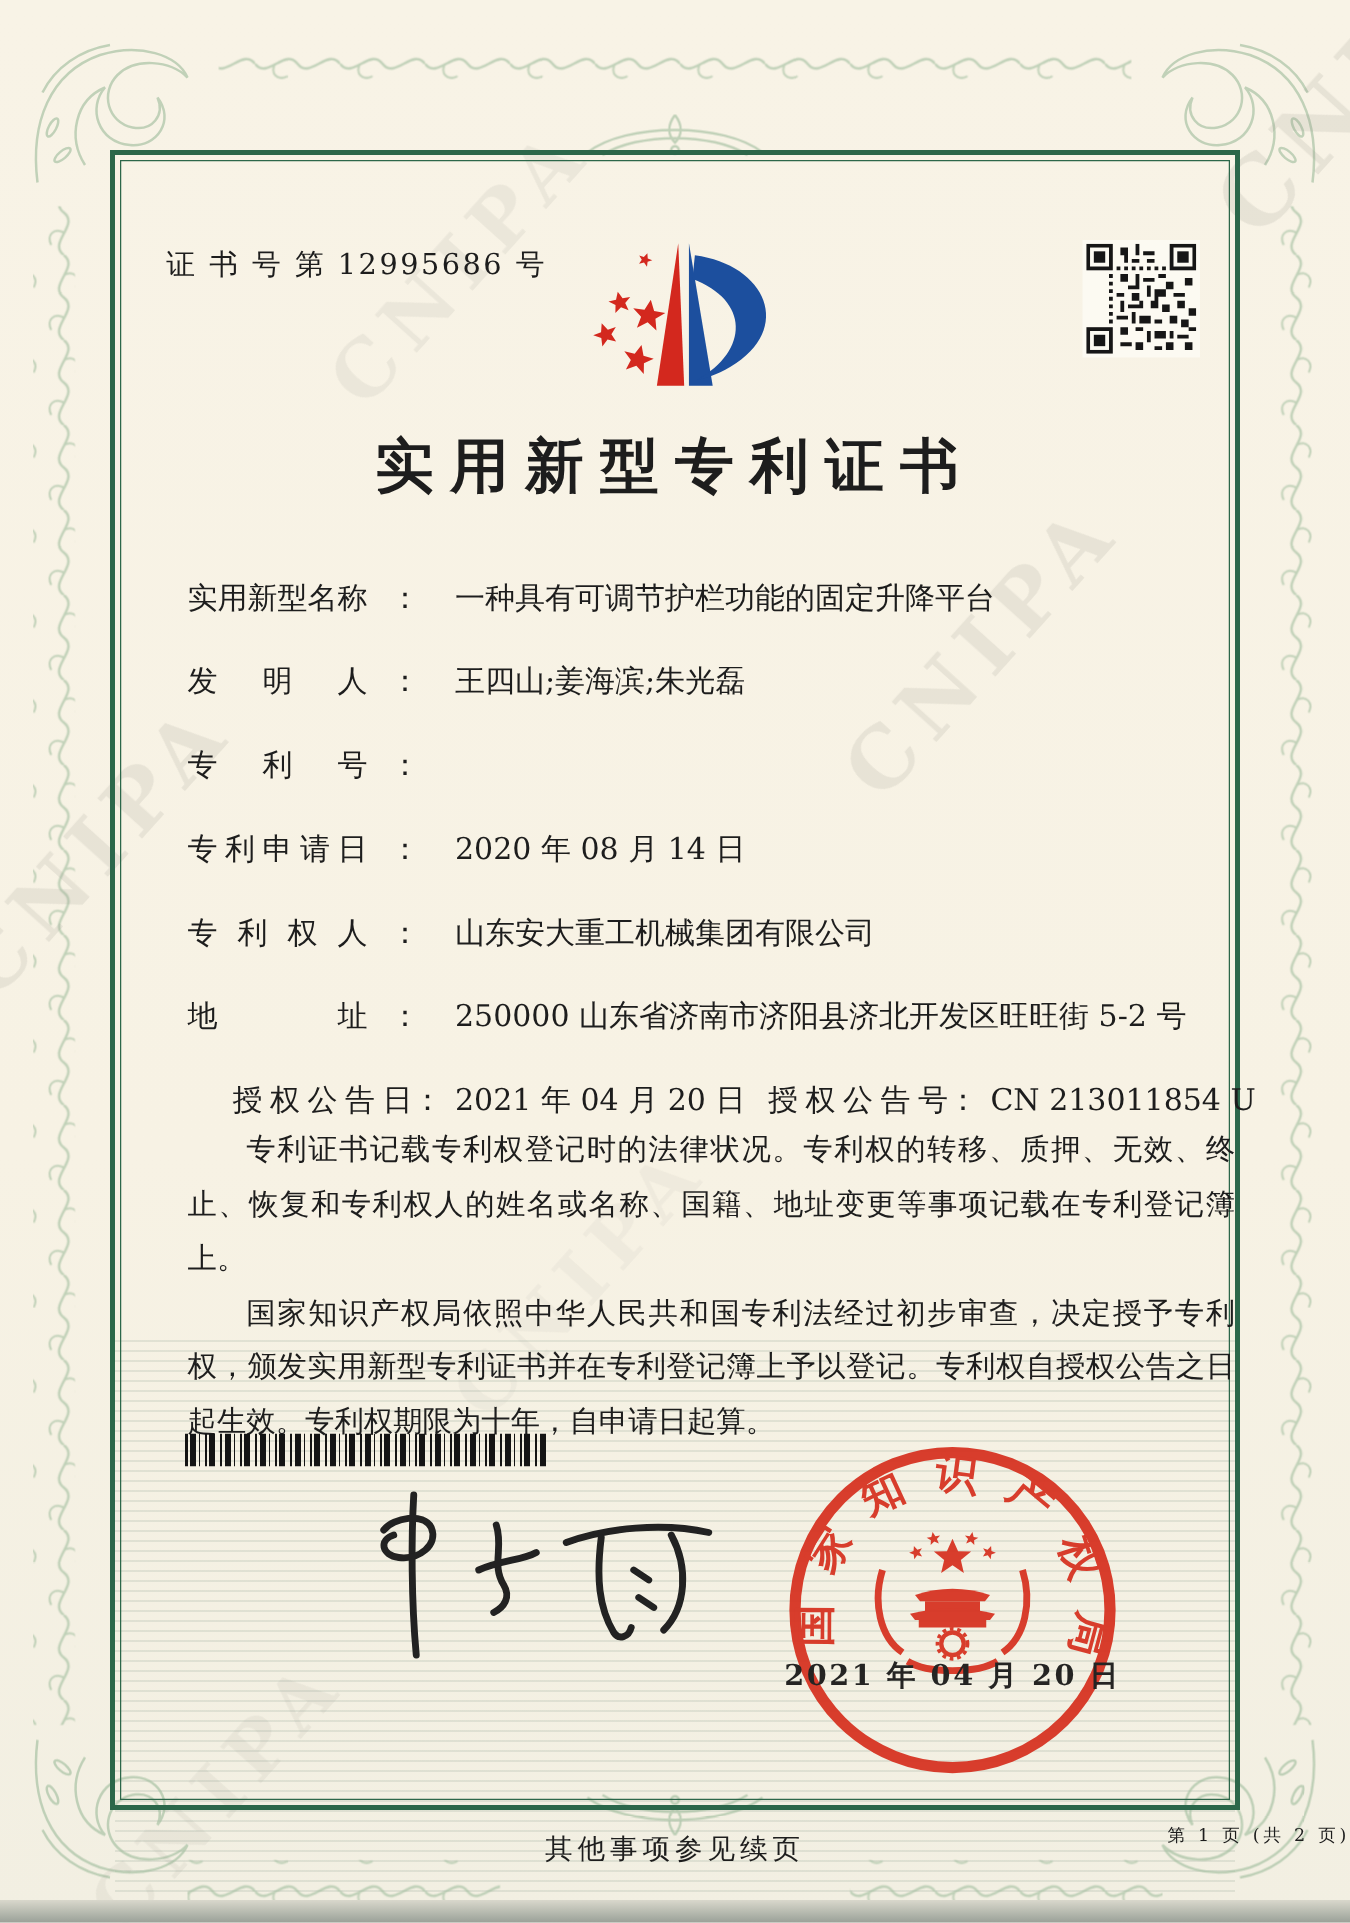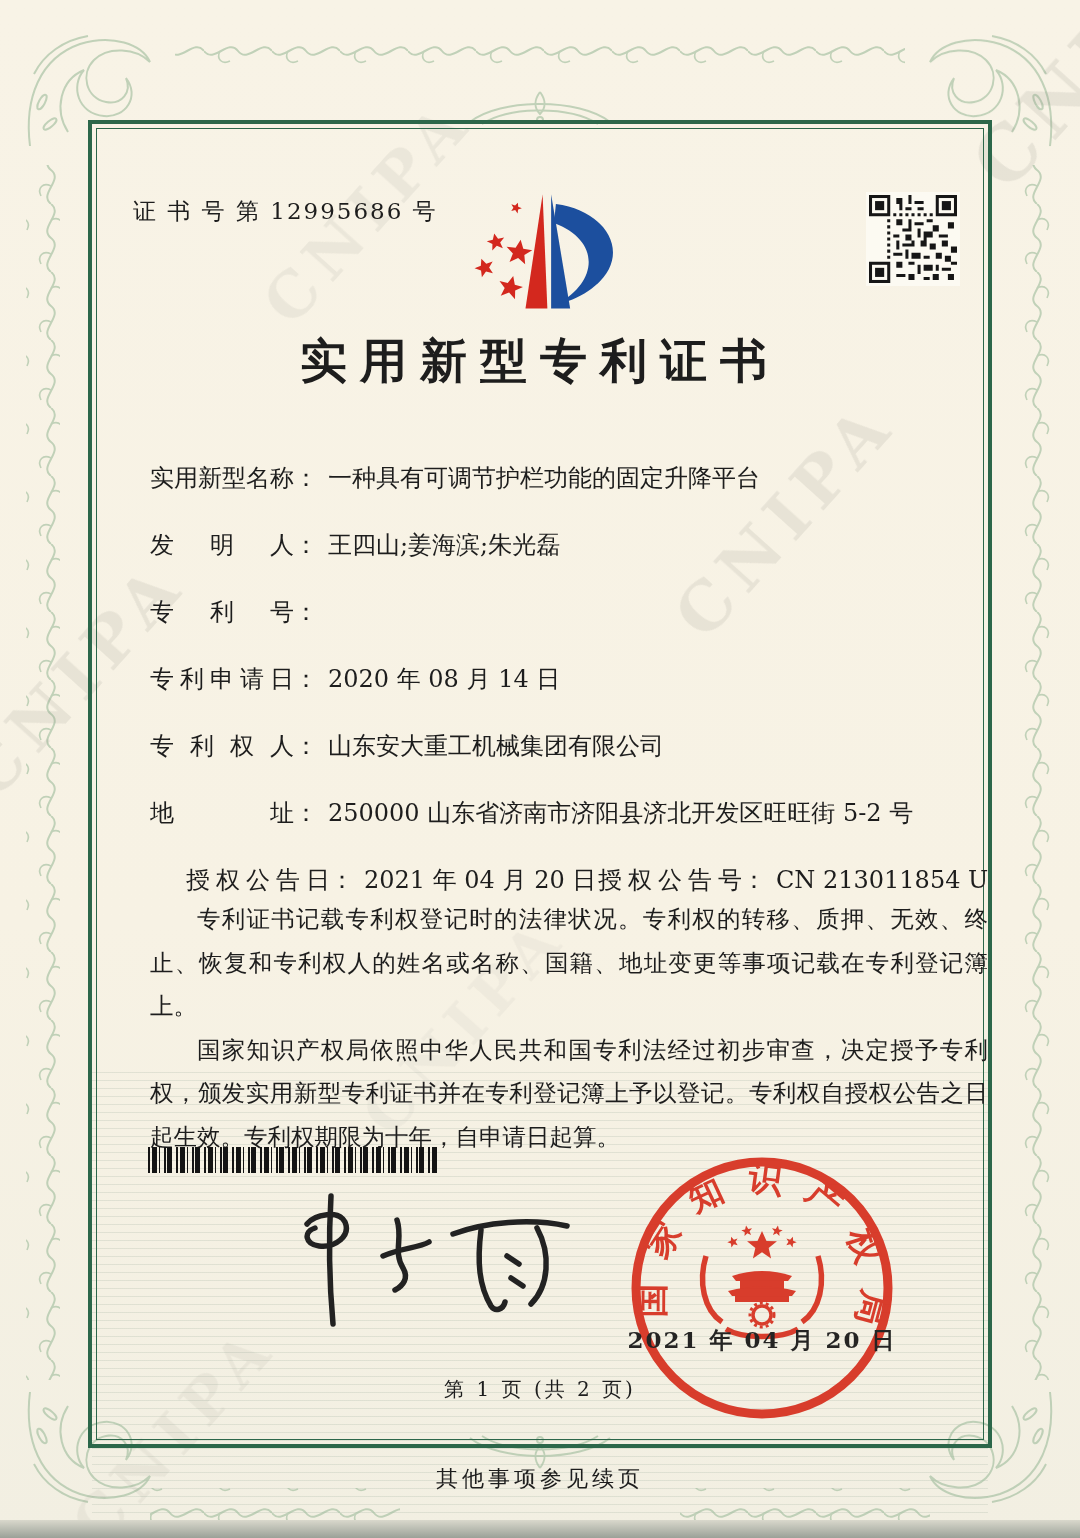--- a/index.html
+++ b/index.html
@@ -16,23 +16,23 @@
   .frame{position:absolute;left:88px;top:120px;width:896px;height:1320px;border:4px solid #2c674a;z-index:2;}
   .frame::after{content:"";position:absolute;inset:4px;border:1px solid #2c674a;}
   .wm{
     position:absolute;z-index:1;font-weight:bold;letter-spacing:10px;
     color:rgba(140,140,128,.20);transform:rotate(-48deg);white-space:nowrap;
   }
   .cert-no{position:absolute;left:133px;top:196px;z-index:3;font-size:23px;letter-spacing:2px;text-align:right;}
   .logo{position:absolute;left:448px;top:168px;z-index:3;}
   .qr{position:absolute;left:866px;top:192px;z-index:3;background:#fcfaf2;padding:3px;}
   .doc-title{position:absolute;left:0;right:0;top:330px;z-index:3;text-align:center;
-    font-size:47px;font-weight:700;letter-spacing:13px;margin:0;}
+    font-size:47px;font-weight:700;letter-spacing:13px;margin:12px;}
   .fields{position:absolute;left:150px;right:88px;top:462px;z-index:3;font-size:24px;}
-  .frow{display:flex;align-items:baseline;height:26px;margin-bottom:41px;white-space:nowrap;}
+  .frow{display:flex;align-items:baseline;height:26px;margin-bottom:41px;white-space:nowrap;gap:18px;}
   .flabel{display:inline-block;width:144px;text-align:justify;text-align-last:justify;}
   .fcolon{margin-right:10px;}
   .fgroup{display:flex;align-items:baseline;}
   .fgroup.first{width:412px;margin-left:36px;}
   .paras{position:absolute;left:150px;right:92px;top:898px;z-index:3;
     font-size:23.5px;line-height:43.5px;text-align:justify;}
   .paras p{margin:0;text-indent:2em;}
   .barcode{
     position:absolute;left:148px;top:1147px;width:290px;height:26px;z-index:3;
     background:repeating-linear-gradient(90deg,
@@ -40,22 +40,22 @@
       #141414 4px 9px,rgba(0,0,0,0) 9px 11px,
       #141414 11px 12px,rgba(0,0,0,0) 12px 16px,
       #141414 16px 18px,rgba(0,0,0,0) 18px 19px,
       #141414 19px 24px,rgba(0,0,0,0) 24px 28px);
   }
   .sig-block{position:absolute;left:148px;top:1240px;z-index:3;
     font-family:"DejaVu Sans","Liberation Sans",sans-serif;font-size:27px;font-weight:600;}
   .sig-block .name{margin-top:21px;}
   .sig-svg{position:absolute;left:285px;top:1190px;z-index:3;}
   .seal{position:absolute;left:627px;top:1148px;z-index:4;}
-  .pagenum{position:absolute;left:0;right:0;top:1376px;z-index:3;text-align:center;
-    font-size:20px;letter-spacing:3px;}
+  .pagenum{position:absolute;left:0;right:0;top:1460px;z-index:3;text-align:right;
+    font-size:14px;letter-spacing:3px;}
   .note{position:absolute;left:0;right:0;top:1464px;z-index:3;text-align:center;
     font-size:22px;letter-spacing:4px;}
   .bottom-strip{position:absolute;left:0;bottom:0;width:100%;height:18px;z-index:5;
     background:linear-gradient(180deg,#d9d8cc,#9aa198);}
 </style>
 </head>
 <body>
 
 <div class="page">
 

